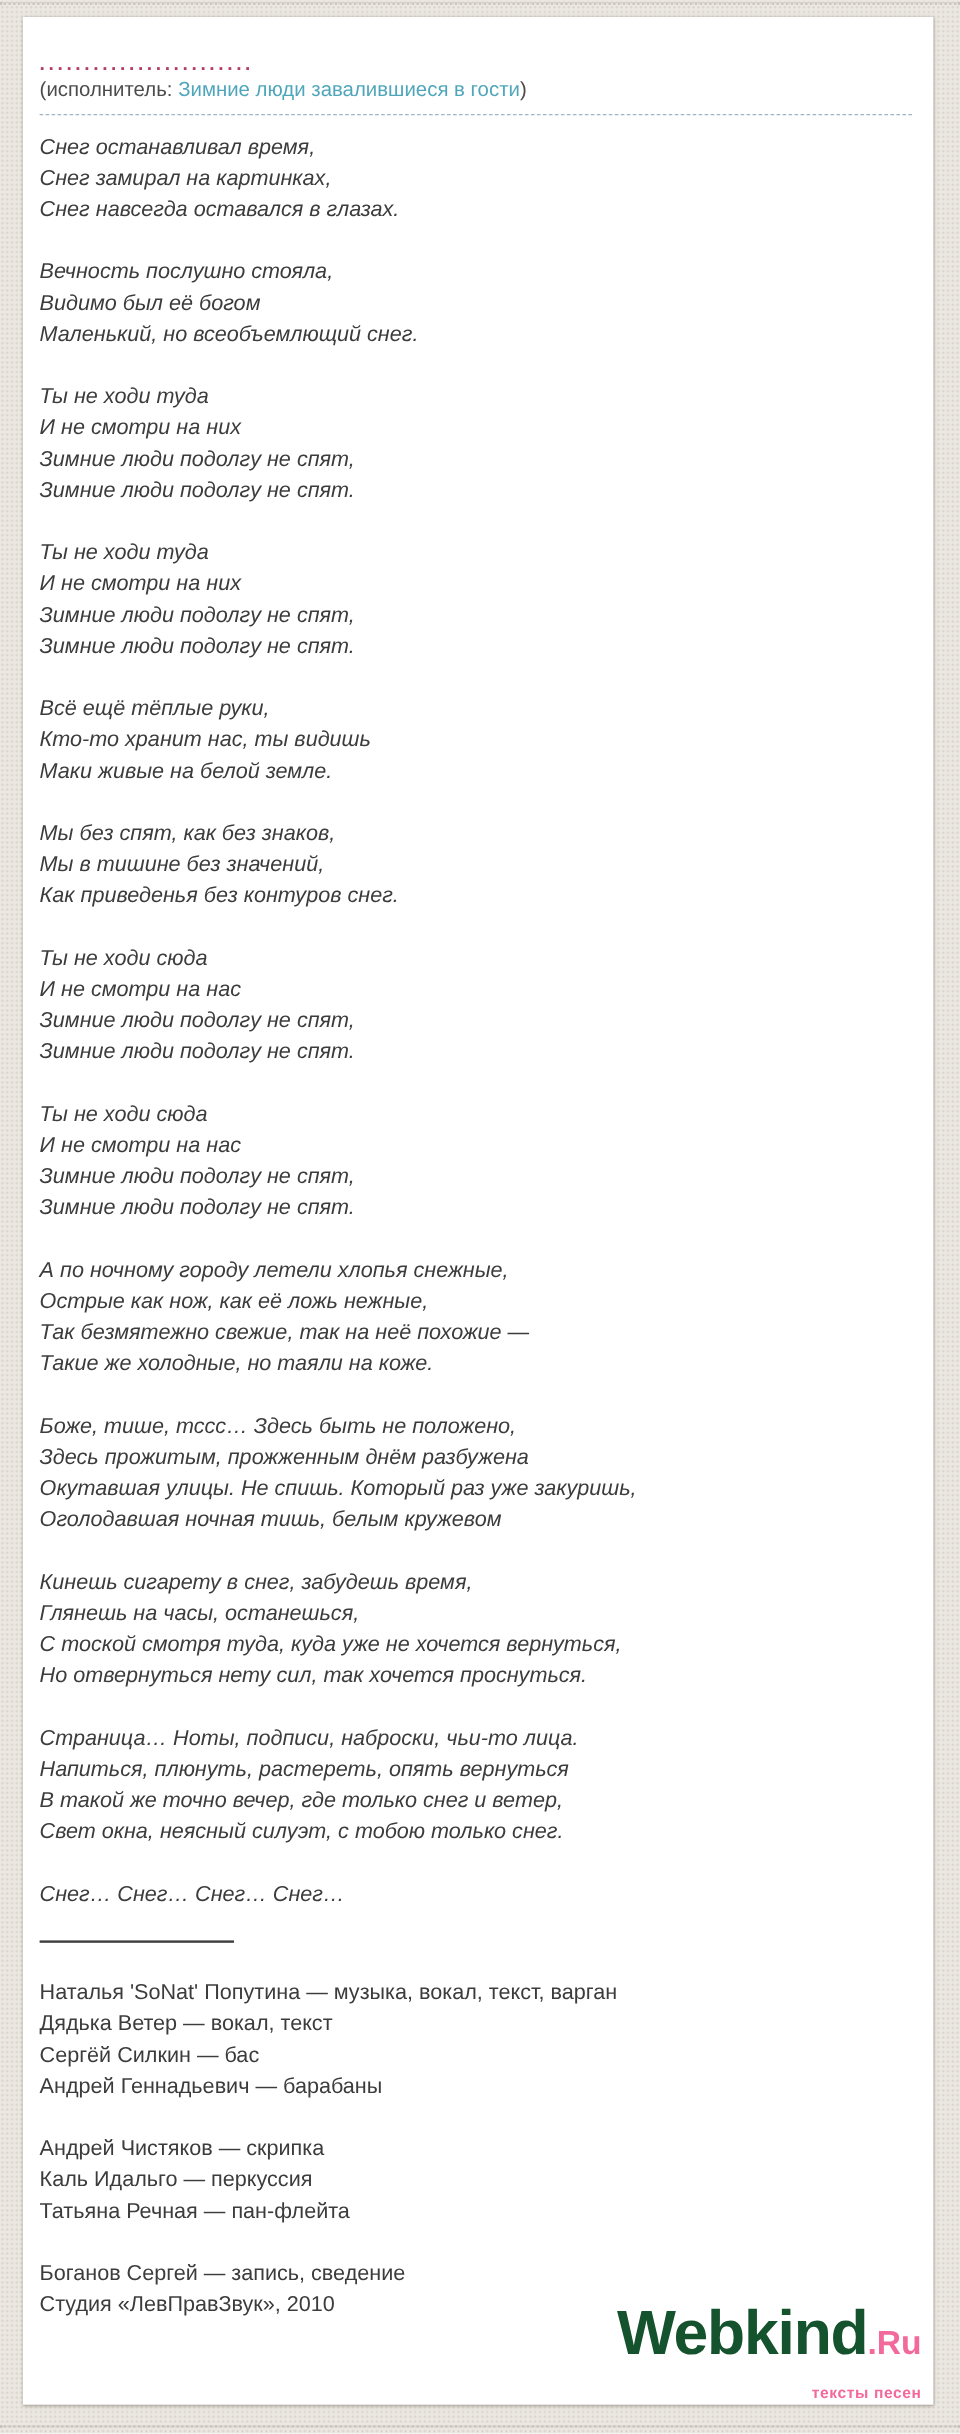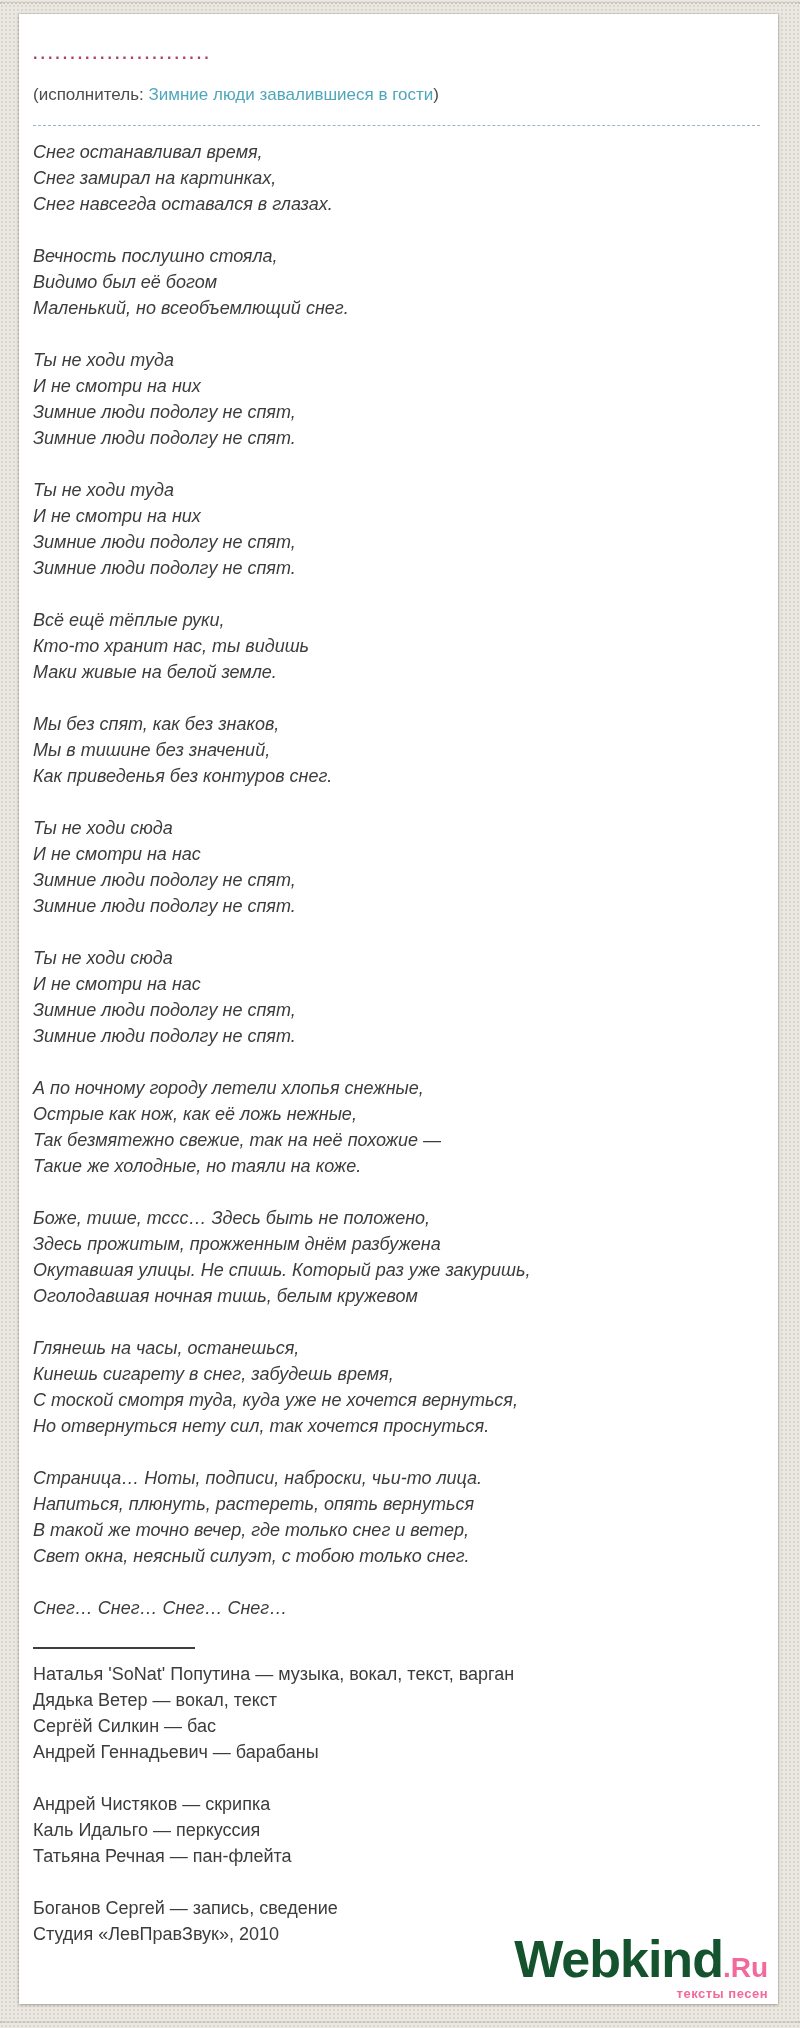--- a/index.html
+++ b/index.html
@@ -23,62 +23,62 @@
     box-shadow:0 1px 3px rgba(110,100,88,0.5),0 0 1px rgba(110,100,88,0.6);
     box-sizing:border-box;
     padding:32px 18px 0 14px;
   }
 
   .title-dots{
     color:#b23d66;font-weight:bold;font-size:16px;line-height:16px;
     letter-spacing:3px;
   }
   .artist-line{
-    margin-top:22px;
+    margin-top:2px;
     font-size:17px;line-height:22px;color:#4c4c4c;
-    padding-bottom:19px;
+    padding-bottom:9px;
     border-bottom:1px dashed #9fb4c4;
   }
   .artist-link{
     color:#4fa6bb;text-decoration:none;cursor:pointer;
   }
 
   .lyrics{
     margin-top:13px;
     font-size:18px;line-height:26px;color:#3c3c3c;font-style:italic;
   }
   .stanza{margin:0 0 26px 0;}
   .lyric-line{white-space:pre-wrap;}
 
   .separator{
     width:162px;height:0;
     border-top:2px solid #3e3e3e;
     margin-top:21px;margin-bottom:0;
   }
 
   .credits{
-    margin-top:12px;
+    margin-top:28px;
     font-size:18px;line-height:26px;color:#3c3c3c;
   }
   .credit-block{margin:0 0 26px 0;}
 
   .logo{
     position:absolute;right:10px;bottom:4px;
     text-align:right;cursor:pointer;line-height:1;
   }
   .logo-row{white-space:nowrap;}
   .logo-main{
     color:#14532d;font-weight:bold;font-size:52px;letter-spacing:-1px;
   }
   .logo-suffix{
     color:#f2699b;font-weight:bold;font-size:28px;text-align:right;
   }
   .logo-tagline{
     color:#f2699b;font-weight:bold;font-size:13px;
-    margin-top:2px;letter-spacing:0.5px;
+    margin-top:16px;letter-spacing:0.5px;
   }
 </style>
 </head>
 <body>
 
 <div class="stitch top"></div>
 <div class="stitch bottom"></div>
 
 <div class="card">
 
@@ -137,22 +137,22 @@
         <div class="lyric-line">Так безмятежно свежие, так на неё похожие —</div>
         <div class="lyric-line">Такие же холодные, но таяли на коже.</div>
       </div>
       <div class="stanza">
         <div class="lyric-line">Боже, тише, тссс… Здесь быть не положено,</div>
         <div class="lyric-line">Здесь прожитым, прожженным днём разбужена</div>
         <div class="lyric-line">Окутавшая улицы. Не спишь. Который раз уже закуришь,</div>
         <div class="lyric-line">Оголодавшая ночная тишь, белым кружевом</div>
       </div>
       <div class="stanza">
+        <div class="lyric-line">Кинешь сигарету в снег, забудешь время,</div>
         <div class="lyric-line">Глянешь на часы, останешься,</div>
-        <div class="lyric-line">Кинешь сигарету в снег, забудешь время,</div>
         <div class="lyric-line">С тоской смотря туда, куда уже не хочется вернуться,</div>
         <div class="lyric-line">Но отвернуться нету сил, так хочется проснуться.</div>
       </div>
       <div class="stanza">
         <div class="lyric-line">Страница… Ноты, подписи, наброски, чьи-то лица.</div>
         <div class="lyric-line">Напиться, плюнуть, растереть, опять вернуться</div>
         <div class="lyric-line">В такой же точно вечер, где только снег и ветер,</div>
         <div class="lyric-line">Свет окна, неясный силуэт, с тобою только снег.</div>
       </div>
       <div class="stanza">

